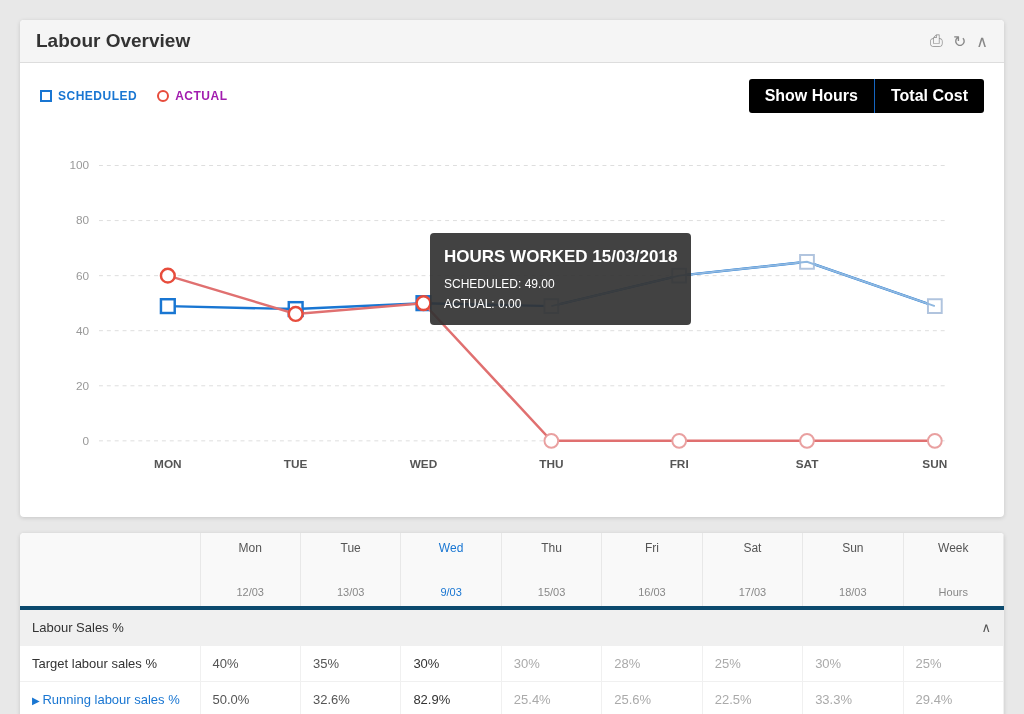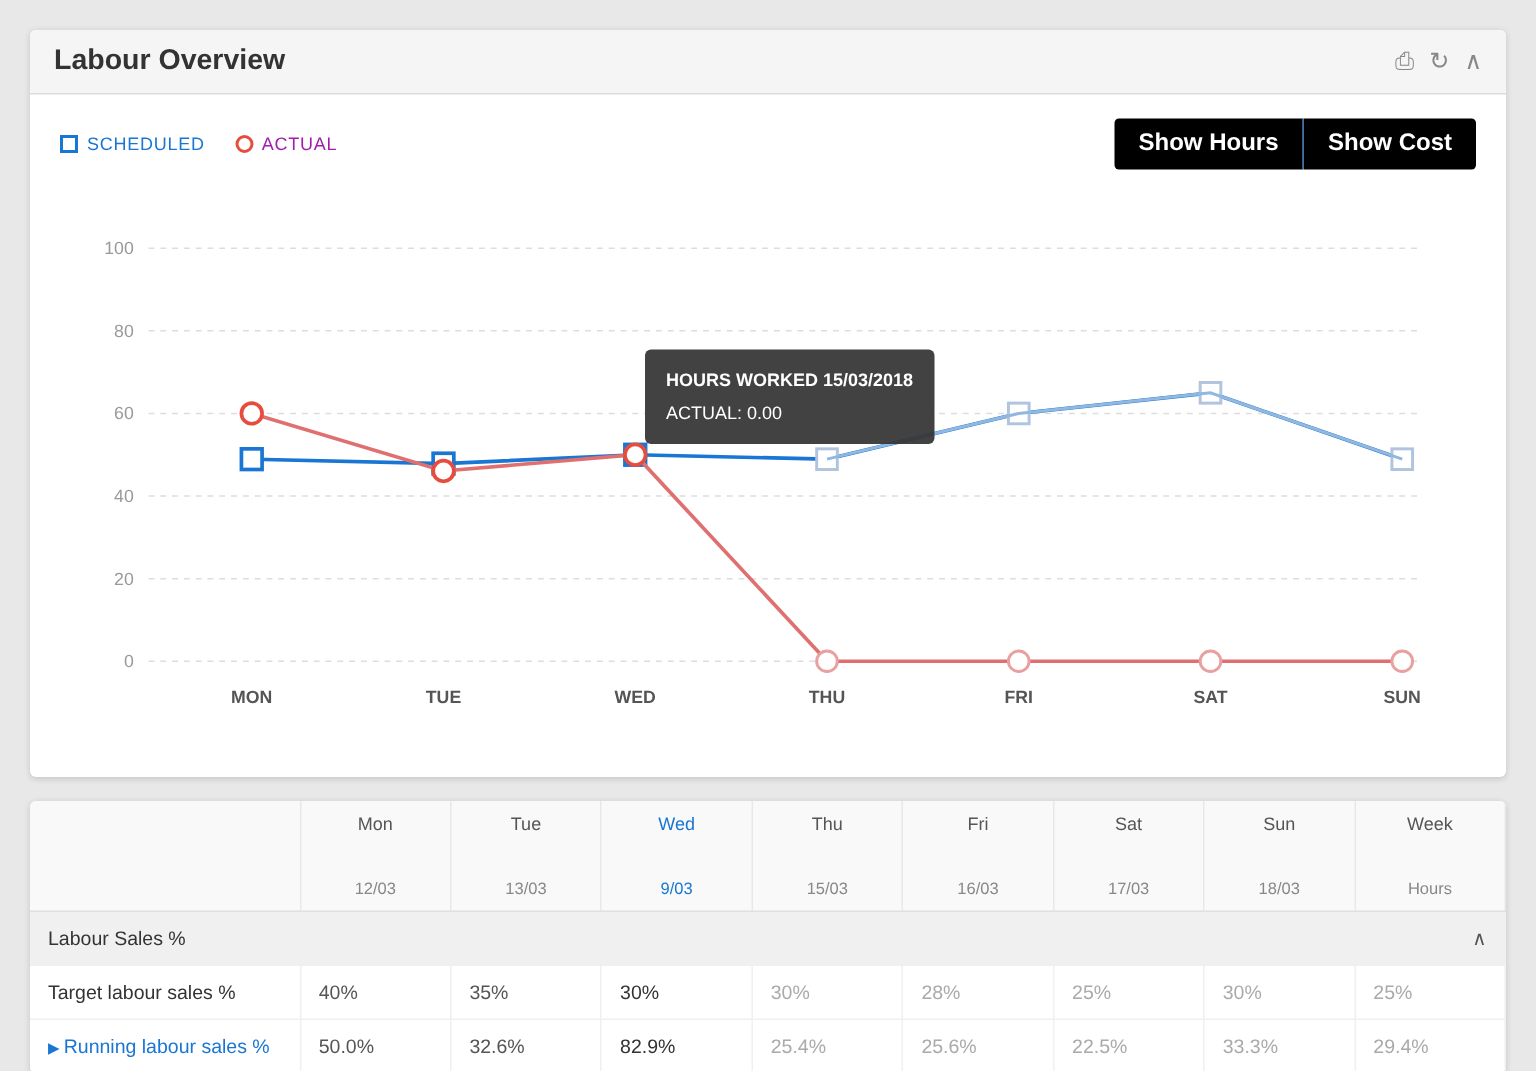--- a/index.html
+++ b/index.html
@@ -60,21 +60,21 @@
     .legend {
       display: flex;
       gap: 20px;
       align-items: center;
     }
     .legend-item {
       display: flex;
       align-items: center;
       gap: 6px;
       font-size: 12px;
-      font-weight: 400;
+      font-weight: 700;
       letter-spacing: 0.5px;
     }
     .legend-scheduled {
       color: #1976d2;
     }
     .legend-actual {
       color: #a21caf;
     }
     .legend-icon-sq {
       width: 12px;
@@ -128,21 +128,21 @@
       padding: 10px 14px;
       border-radius: 4px;
       font-size: 12px;
       line-height: 1.7;
       pointer-events: none;
       left: 390px;
       top: 110px;
     }
     .tooltip-title {
       font-weight: 700;
-      font-size: 12px;
+      font-size: 17px;
       margin-bottom: 2px;
     }
     
     .table-card {
       background: #fff;
       border-radius: 4px;
       box-shadow: 0 1px 4px rgba(0,0,0,0.15);
       overflow: hidden;
     }
     .data-table {
@@ -181,21 +181,21 @@
     }
     .section-header {
       background: #f0f0f0;
     }
     .section-header td {
       padding: 10px 16px;
       font-weight: 600;
       font-size: 13px;
       color: #444;
       text-align: center;
-      border-top: 1px solid #0c4a6e;
+      border-top: 4px solid #0c4a6e;
       border-bottom: 1px solid #ddd;
     }
     .section-header .collapse-icon {
       float: right;
       color: #555;
     }
     .data-table tbody tr td {
       padding: 10px 12px;
       border-bottom: 1px solid #f0f0f0;
       border-right: 1px solid #f0f0f0;
@@ -244,21 +244,21 @@
             <span class="legend-icon-sq"></span>
             <span>SCHEDULED</span>
           </div>
           <div class="legend-item legend-actual">
             <span class="legend-icon-circle"></span>
             <span>ACTUAL</span>
           </div>
         </div>
         <div class="btn-group">
           <button class="btn-show">Show Hours</button>
-          <button class="btn-show">Show Cost</button>
+          <button class="btn-show">Total Cost</button>
         </div>
       </div>
       <div class="chart-wrapper">
         <svg class="chart" viewBox="0 0 960 340" preserveAspectRatio="xMidYMid meet">
 
           <line x1="60" y1="20" x2="920" y2="20" stroke="#ddd" stroke-dasharray="4,4" stroke-width="1"></line>
           <line x1="60" y1="76" x2="920" y2="76" stroke="#ddd" stroke-dasharray="4,4" stroke-width="1"></line>
           <line x1="60" y1="132" x2="920" y2="132" stroke="#ddd" stroke-dasharray="4,4" stroke-width="1"></line>
           <line x1="60" y1="188" x2="920" y2="188" stroke="#ddd" stroke-dasharray="4,4" stroke-width="1"></line>
           <line x1="60" y1="244" x2="920" y2="244" stroke="#ddd" stroke-dasharray="4,4" stroke-width="1"></line>
@@ -298,20 +298,21 @@
           <circle cx="390" cy="160" r="7" fill="white" stroke="#e74c3c" stroke-width="2.5"></circle>
           <circle cx="520" cy="300" r="7" fill="white" stroke="#e9a0a0" stroke-width="2"></circle>
           <circle cx="650" cy="300" r="7" fill="white" stroke="#e9a0a0" stroke-width="2"></circle>
           <circle cx="780" cy="300" r="7" fill="white" stroke="#e9a0a0" stroke-width="2"></circle>
           <circle cx="910" cy="300" r="7" fill="white" stroke="#e9a0a0" stroke-width="2"></circle>
         </svg>
 
         
         <div class="tooltip-box">
           <div class="tooltip-title">HOURS WORKED 15/03/2018</div>
+          <div>SCHEDULED: 49.00</div>
           <div>ACTUAL: 0.00</div>
         </div>
       </div>
     </div>
   </div>
 
   <div class="table-card">
     <table class="data-table">
       <thead>
         <tr>

